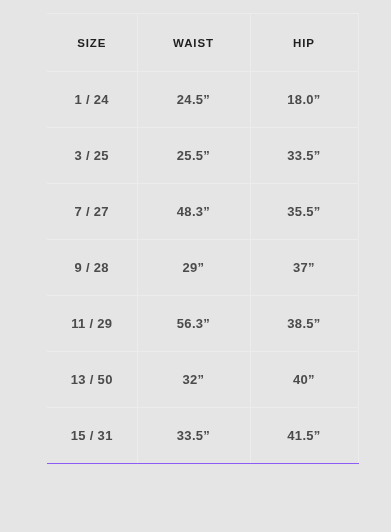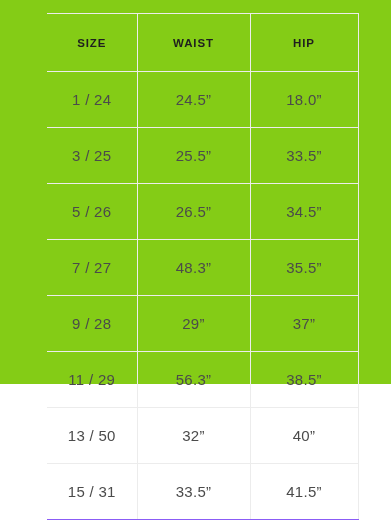--- a/index.html
+++ b/index.html
@@ -10,22 +10,22 @@
     width: 391px;
     height: 532px;
     background: #ffffff;
     font-family: "Liberation Sans", sans-serif;
     overflow: hidden;
   }
 
   .page {
     position: relative;
     width: 391px;
-    height: 384px;
-    background: #84cc16;
+    height: 532px;
+    background: #e5e5e5;
   }
 
   
   .size-chart {
     position: absolute;
     left: 47px;
     top: 13px;
     width: 311px;
     border-collapse: collapse;
     table-layout: fixed;
@@ -53,22 +53,22 @@
   .size-chart thead th {
     height: 57px;
     font-size: 11.5px;
     font-weight: bold;
     letter-spacing: 0.9px;
     color: #1f1f1f;
   }
 
   .size-chart tbody td {
     height: 55px;
-    font-size: 15px;
-    font-weight: normal;
+    font-size: 13px;
+    font-weight: bold;
     letter-spacing: 0.3px;
     color: #4b4b4b;
   }
 
   .size-chart tbody tr:last-child td {
     border-bottom: 1px solid #8b5cf6;
   }
 </style>
 </head>
 <body>
@@ -93,25 +93,20 @@
         <td>1 / 24</td>
         <td>24.5”</td>
         <td>18.0”</td>
       </tr>
       <tr>
         <td>3 / 25</td>
         <td>25.5”</td>
         <td>33.5”</td>
       </tr>
       <tr>
-        <td>5 / 26</td>
-        <td>26.5”</td>
-        <td>34.5”</td>
-      </tr>
-      <tr>
         <td>7 / 27</td>
         <td>48.3”</td>
         <td>35.5”</td>
       </tr>
       <tr>
         <td>9 / 28</td>
         <td>29”</td>
         <td>37”</td>
       </tr>
       <tr>

